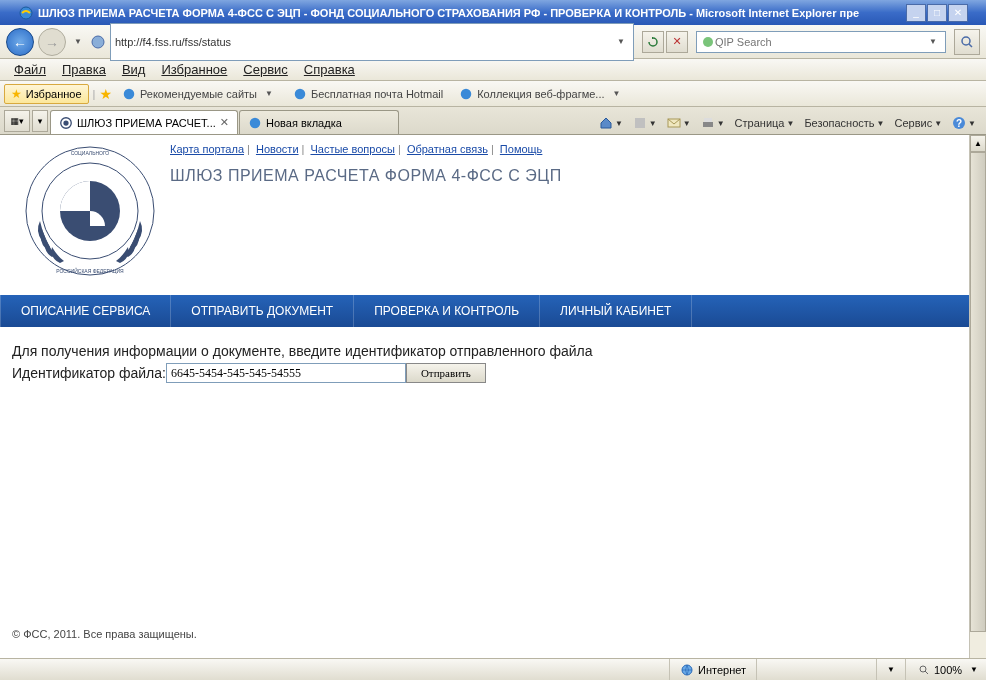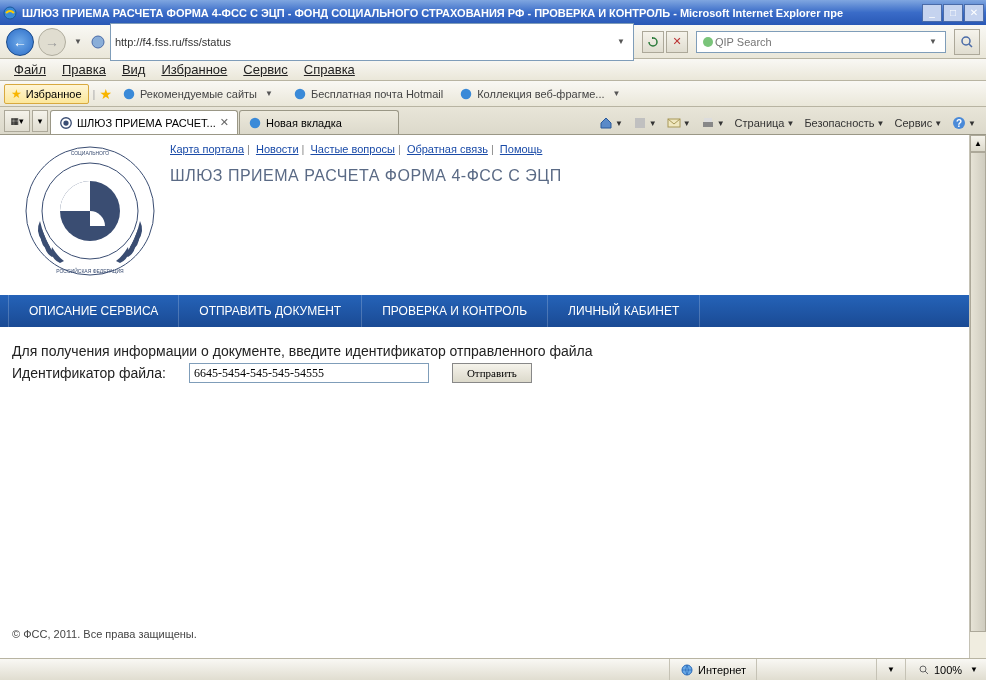--- a/index.html
+++ b/index.html
@@ -1,19 +1,19 @@
 <!DOCTYPE html>
 <html><head>
 <meta charset="utf-8">
 <style>
 * { box-sizing: border-box; margin: 0; padding: 0; }
 body { font-family: Tahoma, Arial, sans-serif; font-size: 11px; background: #ece9d8; width: 986px; height: 680px; overflow: hidden; }
 
 
-.titlebar { background: linear-gradient(to bottom, #7fa6e0 0%, #3a6cc8 50%, #2958b6 100%); height: 25px; display: flex; align-items: center; padding: 0 2px; color: white; }
+.titlebar { background: linear-gradient(to bottom, #7fa6e0 0%, #3a6cc8 50%, #2958b6 100%); height: 25px; display: flex; align-items: center; padding: 0 18px; color: white; }
 .titlebar-icon { width: 16px; height: 16px; margin-right: 4px; }
 .titlebar-text { flex: 1; font-size: 11px; font-weight: bold; white-space: nowrap; overflow: hidden; }
 .titlebar-buttons { display: flex; gap: 1px; }
 .titlebar-btn { width: 20px; height: 18px; background: #c5d3ef; border: 1px solid #4a6ba8; display: flex; align-items: center; justify-content: center; font-size: 10px; font-family: Arial; }
 
 
 .navbar { background: linear-gradient(to bottom, #f9f8f4 0%, #eae7d9 100%); height: 34px; display: flex; align-items: center; padding: 2px 6px; border-bottom: 1px solid #b8b4a2; gap: 4px; }
 .nav-btn { width: 28px; height: 28px; border-radius: 50%; display: flex; align-items: center; justify-content: center; }
 .nav-back { background: radial-gradient(circle, #6faae8 0%, #2a6bc7 100%); border: 1px solid #1a4a8a; }
 .nav-forward { background: #e0ddd0; border: 1px solid #b0ad9e; }
@@ -65,25 +65,25 @@
 .logo-area { width: 160px; padding: 6px 0; display: flex; align-items: center; justify-content: center; }
 .header-content { flex: 1; padding-top: 4px; }
 .top-links { font-size: 11px; padding: 4px 0 12px 0; }
 .top-links a { color: #1a4ba8; text-decoration: underline; }
 .top-links .sep { color: #888; margin: 0 3px; }
 .org-title { font-size: 16px; color: #5a6a85; margin-bottom: 4px; letter-spacing: 0.5px; }
 .org-subtitle { font-size: 16px; color: #5a6a85; letter-spacing: 0.5px; }
 
 .main-nav { background: linear-gradient(to bottom, #2563b8, #1a4a94); height: 32px; display: flex; align-items: center; margin-top: 8px; }
 .main-nav-item { padding: 0 20px; color: white; font-size: 12px; height: 100%; display: flex; align-items: center; border-right: 1px solid rgba(255,255,255,0.2); }
-.main-nav-item.first { border-left: 1px solid rgba(255,255,255,0.2); margin-left: 8px; }
+.main-nav-item.first { border-left: 1px solid rgba(255,255,255,0.2); }
 
 .form-area { padding: 16px 12px; }
 .form-prompt { font-size: 14px; color: #222; margin-bottom: 4px; }
-.form-row { display: flex; align-items: center; gap: 23px; }
+.form-row { display: flex; align-items: center; gap: 0; }
 .form-label { font-size: 14px; color: #222; }
 .form-input { width: 240px; height: 20px; border: 1px solid #7f9db9; padding: 1px 4px; font-size: 12px; font-family: Tahoma; }
 .form-submit { height: 20px; padding: 0 14px; background: linear-gradient(to bottom, #f5f3eb, #dcd9cb); border: 1px solid #888; font-size: 11px; font-family: Tahoma; }
 
 .footer { position: absolute; bottom: 40px; left: 12px; font-size: 11px; color: #444; }
 
 
 .statusbar { height: 22px; background: linear-gradient(to bottom, #f9f8f4, #e0ddd0); border-top: 1px solid #b8b4a2; display: flex; align-items: center; font-size: 11px; position: absolute; bottom: 0; width: 100%; }
 .status-left { flex: 1; padding: 0 6px; }
 .status-seg { padding: 0 10px; border-left: 1px solid #c5c2b5; height: 100%; display: flex; align-items: center; gap: 4px; }

